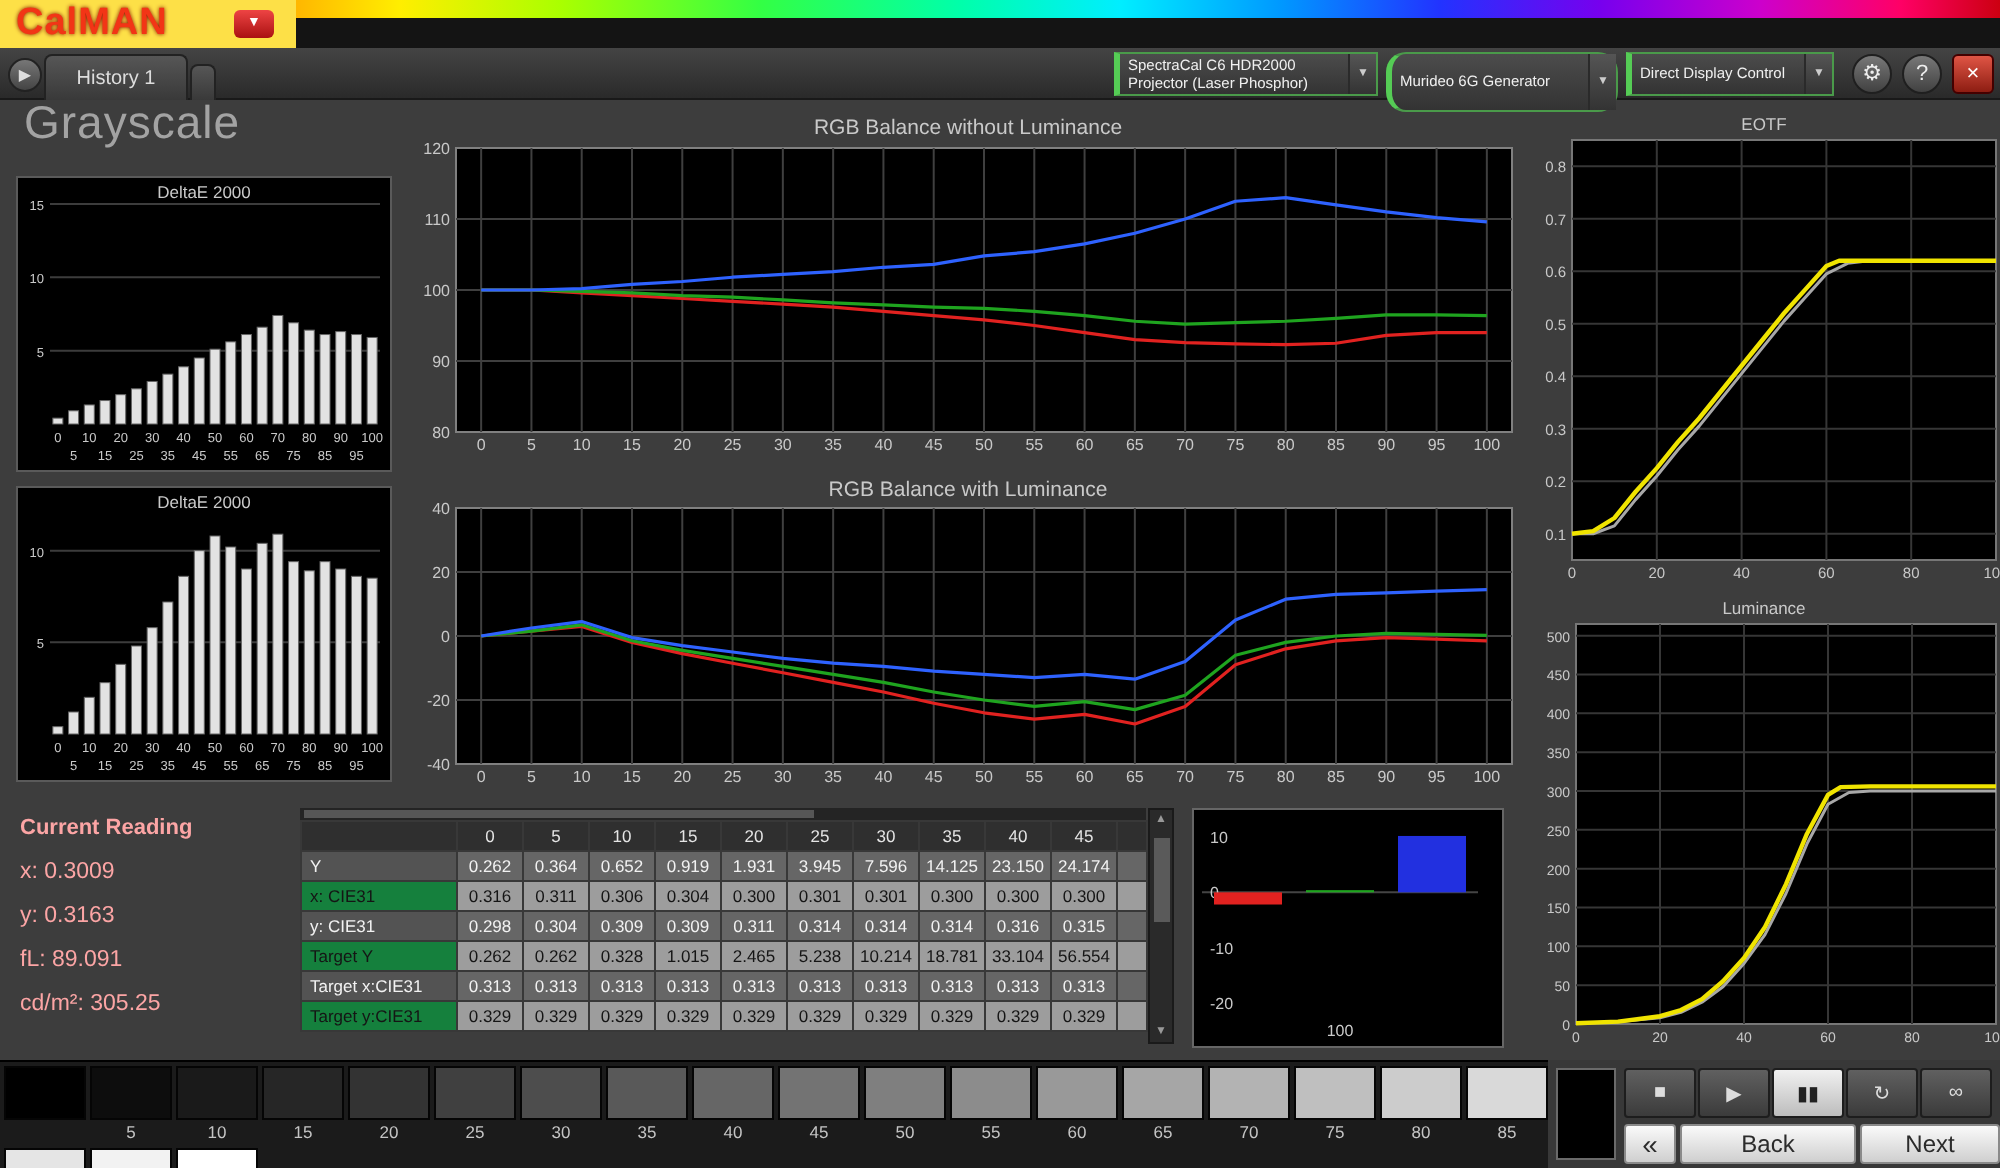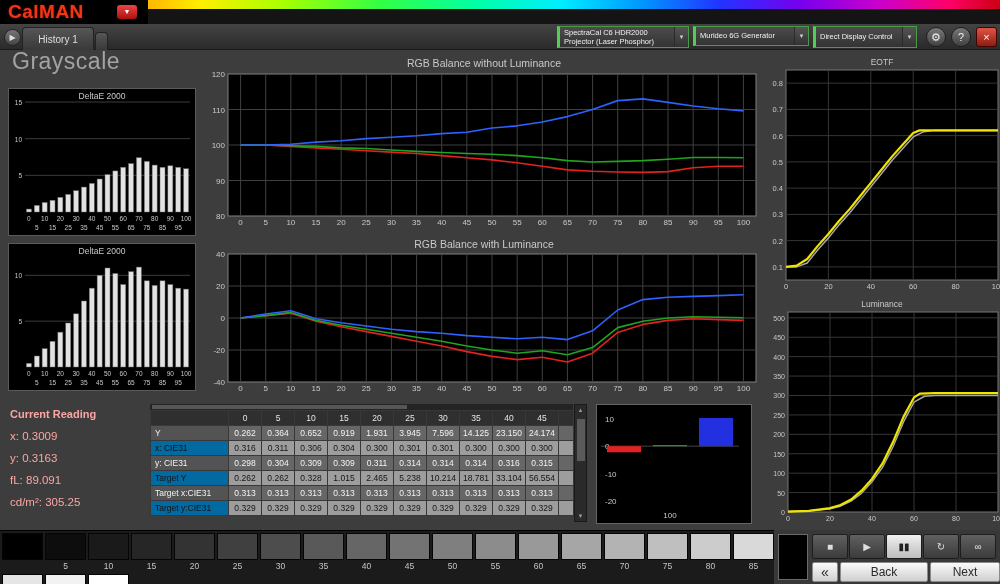--- a/index.html
+++ b/index.html
@@ -2,33 +2,33 @@
 <html><head>
 <meta charset="utf-8">
 <style>
   *{margin:0;padding:0;box-sizing:border-box;font-family:"Liberation Sans",sans-serif;}
   html,body{width:1000px;height:584px;background:#3d3d3d;overflow:hidden;position:relative;}
   .abs{position:absolute;}
   
   #rainbow{left:0;top:0;width:1000px;height:9px;
     background:linear-gradient(to right,#d00000 0%,#ff4400 6%,#ff9900 12%,#ffee00 20%,#aaff00 28%,#33ff44 38%,#00ffaa 48%,#00eeff 56%,#0099ff 64%,#2233ff 72%,#7700ee 80%,#cc00cc 88%,#ff0066 95%,#cc0011 100%);}
   #titlebar-bg{left:0;top:9px;width:1000px;height:15px;background:#141414;}
-  #logo-box{left:0;top:0;width:148px;height:24px;background:#000000;}
+  #logo-box{left:0;top:0;width:148px;height:24px;background:#fde047;}
   #logo-text{position:absolute;left:8px;top:1px;font-size:19px;font-weight:bold;color:#f23516;letter-spacing:.5px;text-shadow:0 0 2px #801000;}
   #logo-dd{position:absolute;left:117px;top:5px;width:20px;height:14px;background:linear-gradient(#e44,#a11);border-radius:3px;color:#fff;font-size:7px;text-align:center;line-height:14px;}
   #toolbar{left:0;top:24px;width:1000px;height:26px;background:linear-gradient(#444,#2a2a2a);border-bottom:1px solid #191919;}
   #nav-expand{left:4px;top:29px;width:17px;height:17px;border-radius:50%;background:linear-gradient(#777,#444);border:1px solid #222;color:#ddd;font-size:8px;text-align:center;line-height:16px;}
   .tab{background:linear-gradient(#565656,#393939);border:1px solid #222;border-bottom:none;border-radius:4px 4px 0 0;color:#ddd;font-size:10px;text-align:center;}
   #tab-history{left:22px;top:27px;width:72px;height:23px;line-height:23px;}
   #tab-nub{left:95px;top:32px;width:13px;height:18px;}
   .device{background:linear-gradient(#4c4c4c,#333);border:1px solid #4a9a4a;border-left:3px solid #5c5;display:flex;align-items:center;}
   .dev-text{flex:1;color:#f0f0f0;font-size:7.5px;line-height:1.25;padding-left:4px;overflow:hidden;white-space:nowrap;}
   .dev-arrow{width:14px;height:100%;border-left:1px solid #2a2a2a;color:#ccc;font-size:6px;display:flex;align-items:center;justify-content:center;background:linear-gradient(#555,#333);}
   #dev1{left:557px;top:26px;width:132px;height:22px;}
-  #dev2{left:693px;top:26px;width:116px;height:20px;}
+  #dev2{left:693px;top:26px;width:116px;height:30px;border-radius:10px;}
   #dev3{left:813px;top:26px;width:104px;height:22px;}
   .roundbtn{width:20px;height:20px;border-radius:50%;background:linear-gradient(#787878,#414141);border:1px solid #1f1f1f;color:#eee;font-size:11px;text-align:center;line-height:18px;}
   #gear-btn{left:926px;top:27px;}
   #help-btn{left:951px;top:27px;}
   #close-btn{left:976px;top:27px;width:21px;height:20px;border-radius:3px;background:linear-gradient(#e05545,#8d1d12);border:1px solid #400;color:#fff;font-size:11px;text-align:center;line-height:18px;}
   
   #page-title{left:12px;top:48px;font-size:23px;font-weight:300;color:#a3a3a3;letter-spacing:.5px;}
   .chart{position:absolute;}
   #c-deltae1{left:8px;top:88px;width:188px;height:148px;background:#000;border:1px solid #5a5a5a;}
   #c-deltae2{left:8px;top:243px;width:188px;height:148px;background:#000;border:1px solid #5a5a5a;}
@@ -45,21 +45,21 @@
   #t-hscroll{position:absolute;left:0;top:0;width:423px;height:6px;background:#242424;}
   #t-hhandle{position:absolute;left:2px;top:1px;width:255px;height:4px;background:#565656;}
   #ttable{position:absolute;left:0;top:6px;border-collapse:collapse;table-layout:fixed;}
   #ttable th,#ttable td{border:1px solid #383838;font-size:8.5px;font-weight:normal;text-align:center;height:15px;padding:0;white-space:nowrap;overflow:hidden;width:33px;}
   #ttable th{background:#2f2f2f;color:#e5e5e5;}
   #ttable .rowlabel{width:78px;text-align:left;padding-left:4px;}
   #ttable .clip{width:15px;}
   #ttable tr.odd td{background:#666;color:#f2f2f2;}
   #ttable tr.odd td.rowlabel{background:#535353;}
   #ttable tr.even td{background:#9d9d9d;color:#151515;}
-  #ttable tr.even td.rowlabel{background:#0369a1;}
+  #ttable tr.even td.rowlabel{background:#15803d;}
   #t-vscroll{left:574px;top:404px;width:13px;height:118px;background:#2a2a2a;border:1px solid #1a1a1a;color:#999;font-size:6px;text-align:center;}
   #t-vhandle{position:absolute;left:2px;top:14px;width:8px;height:42px;background:#5a5a5a;}
   .vs-arrow{height:10px;line-height:10px;}
   .vs-down{position:absolute;bottom:0;left:0;right:0;}
   
   #bottombar{left:0;top:530px;width:1000px;height:54px;background:#1b1b1b;border-top:1px solid #000;}
   #patch-row1{left:2px;top:533px;display:flex;gap:2px;}
   #patch-row2{left:2px;top:574px;display:flex;gap:2px;}
   .patchwrap{width:41px;display:flex;flex-direction:column;align-items:center;}
   .patch{width:41px;height:27px;border:1px solid #050505;}

